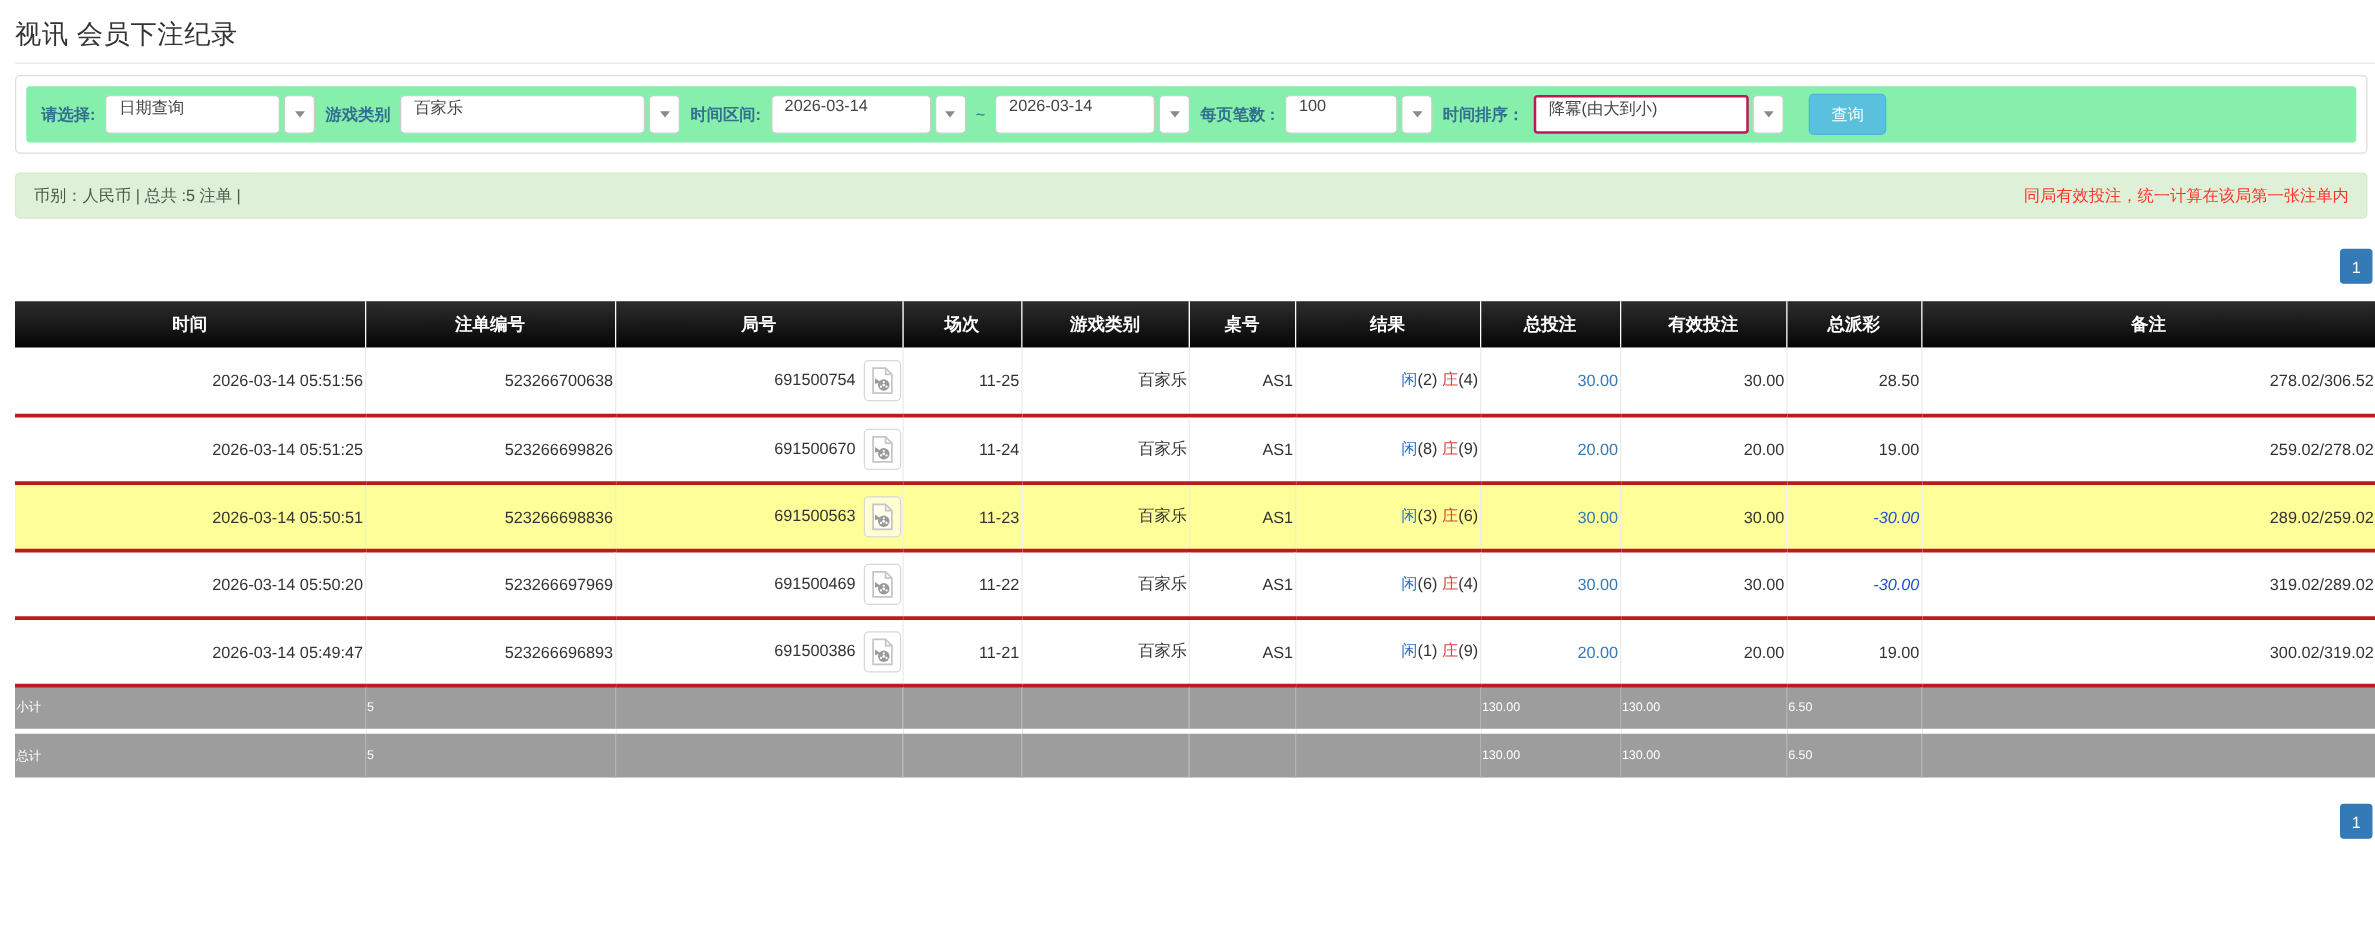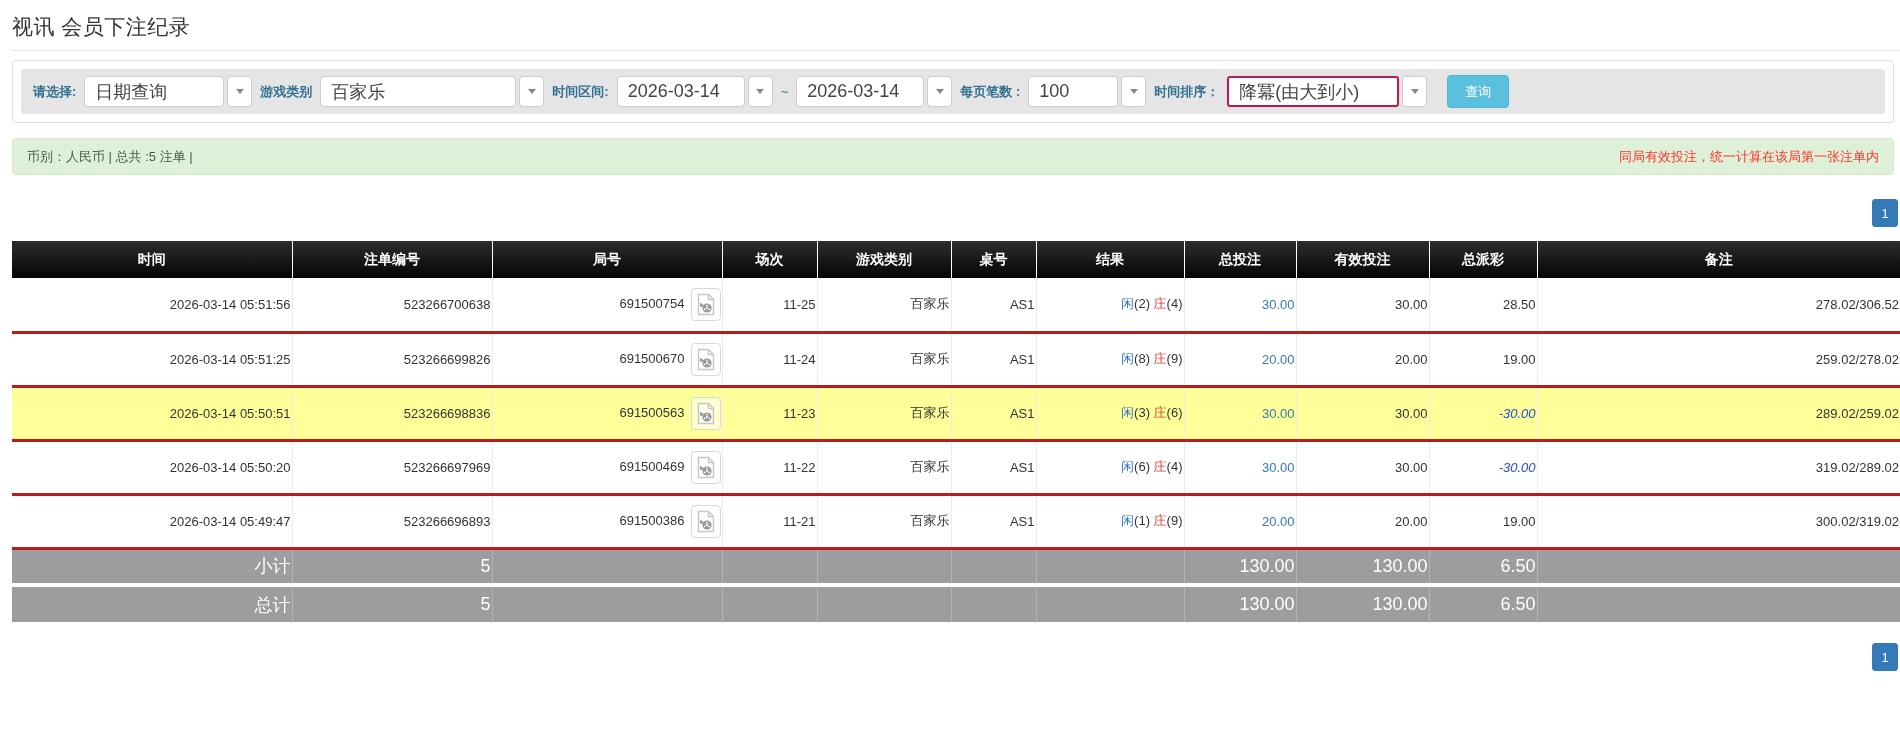--- a/index.html
+++ b/index.html
@@ -18,30 +18,30 @@
   }
   .title-rule { border-bottom:1px solid #e7e7e7; margin-right:0; }
 
   
   .filter-panel {
     margin:9px 6px 0 0;
     border:1px solid #ddd; border-radius:4px;
     padding:8px; background:#fff;
   }
   .filter-bar {
-    background:#e5e5e5; border-radius:3px;
+    background:#86efac; border-radius:3px;
     height:45px; display:flex; align-items:center;
     padding:0 12px; gap:8px; white-space:nowrap;
   }
   .flabel { color:#31708f; font-weight:bold; font-size:13px; }
   .combo { display:flex; align-items:center; gap:3px; height:31px; }
   .combo-main {
     height:31px; background:#fff; border:1px solid #ccc; border-radius:4px;
-    display:flex; align-items:center; padding:0 10px;
-    font-size:18px; color:#444;
+    display:flex; padding:0 10px;
+    font-size:13px; color:#444;
   }
   .combo-main.focused { border:2px solid #be185d; border-radius:3px; }
   .combo-toggle {
     width:25px; height:31px; background:#fff; border:1px solid #ccc;
     border-radius:4px; display:flex; align-items:center; justify-content:center;
   }
   .caret {
     width:0; height:0;
     border-left:4px solid transparent; border-right:4px solid transparent;
     border-top:5px solid #8a8a8a;
@@ -97,22 +97,22 @@
   .res-b { color:#dd3e3e; }
   .res-n { color:#333; }
   .neg { color:#1d4ed8;font-style:italic; }
   .video-btn {
     display:inline-flex; align-items:center; justify-content:center;
     width:30px; height:33px; margin-left:6px; vertical-align:middle;
     border:1px solid #d8d8d8; border-radius:4px;
     background:rgba(255,255,255,0.55); cursor:pointer;
   }
   tfoot td {
-    background:#9d9d9d; color:#fff; font-size:18px;
-    height:37px; text-align:right;
+    background:#9d9d9d; color:#fff; font-size:10px;
+    height:37px; text-align:left;
     border-right:1px solid #b3b3b3;
   }
   tfoot td:last-child { border-right:none; }
   tfoot tr.gap-top td { border-top:4px solid #fff; }
 </style>
 </head>
 <body>
 
 <div class="page">
 

